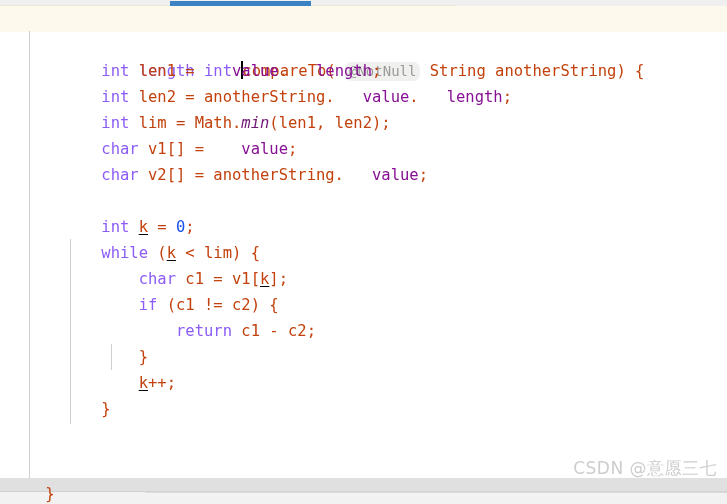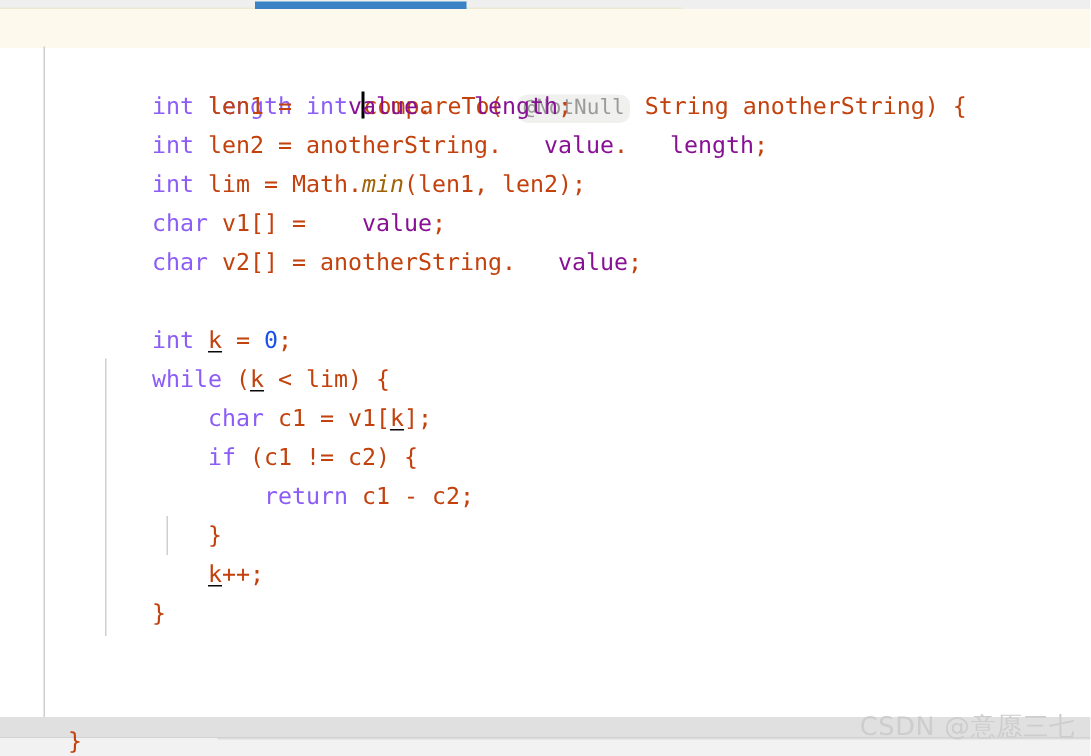--- a/index.html
+++ b/index.html
@@ -88,21 +88,21 @@
     position: absolute;
     width: 1px;
     background: #cfcfcf;
     z-index: 1;
   }
 
   
   .kw   { color: #8b5cf6; }          
   .fld  { color: #871094; margin-left: 28px; }          
   .num  { color: #1750eb; }          
-  .stat { color: #a16207; font-style: italic; }  
+  .stat { color: #701a75; font-style: italic; }  
   .id   { color: #c2410c; }
   .und  { text-decoration: underline; text-decoration-color: #080808;
           text-underline-offset: 2px; }
 
   
   .inlay {
     color: #9a9a9a;
     background: #f0f0ef;
     border-radius: 7px;
     padding: 1px 4px 2px 4px;
@@ -158,21 +158,21 @@
     white-space: pre;
     color: #080808;
     z-index: 3;
   }
   .last-brace .txt { padding-left: 8px; display: inline-block; }
 
   
   .watermark {
     position: absolute;
     right: 10px;
-    bottom: 8px;
+    bottom: 24px;
     font-family: "DejaVu Sans", "Liberation Sans", sans-serif;
     font-size: 17px;
     color: #cdcdcd;
     letter-spacing: 0.5px;
     z-index: 5;
     white-space: nowrap;
   }
 </style>
 </head>
 <body>

